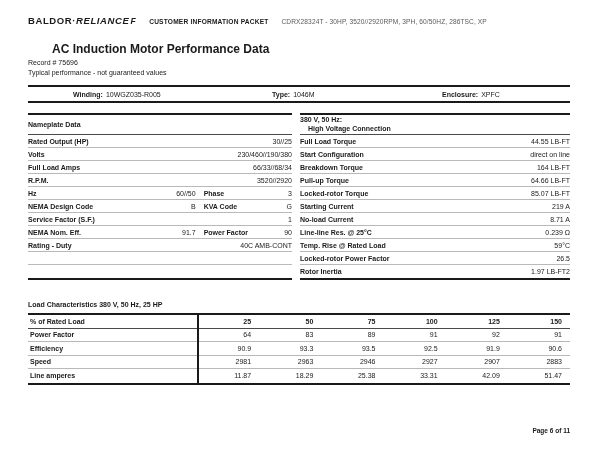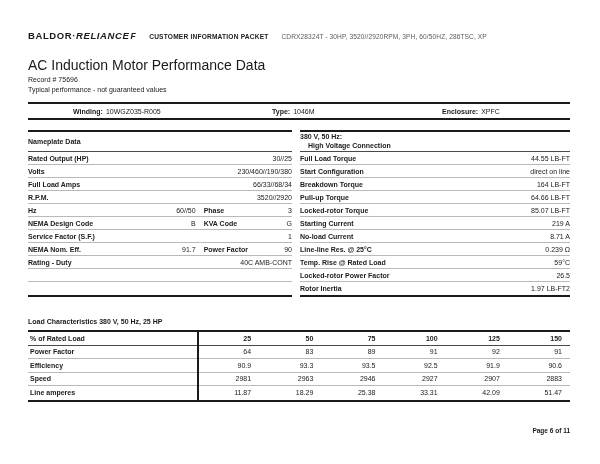--- a/index.html
+++ b/index.html
@@ -5,30 +5,30 @@
   html,body { margin:0; padding:0; }
   body {
     width:600px; height:464px; background:#ffffff; overflow:hidden;
     font-family:"Liberation Sans","DejaVu Sans",sans-serif;
     color:#1a1a1a; position:relative;
     -webkit-font-smoothing:antialiased;
   }
   .content { margin:0 30px 0 28px; position:relative; }
 
   
-  .top-header { display:flex; align-items:baseline; gap:13px; padding-top:30px; white-space:nowrap; }
+  .top-header { display:flex; align-items:baseline; gap:13px; padding-top:15px; white-space:nowrap; }
   .logo { font-size:9.5px; font-weight:bold; letter-spacing:.6px; }
   .logo .reliance { font-style:italic; }
   .logo .mark { font-style:italic; font-size:8.5px; margin-left:1px; }
   .packet-label { font-size:6.6px; font-weight:bold; letter-spacing:.2px; }
   .catalog-line { font-size:6.6px; color:#5a5a5a; letter-spacing:.1px; }
 
   
   .title-block { margin-top:16px; }
-  .doc-title { font-size:14px; font-weight:normal; }
+  .doc-title { font-size:12px; font-weight:bold;margin-left:24px; }
   .doc-sub { font-size:7px; margin-top:3px; }
 
   
   .winding-bar {
     margin-top:9px; border-top:2px solid #1a1a1a; border-bottom:2px solid #1a1a1a;
     display:flex; font-size:7px; padding:3.5px 0;
   }
   .winding-bar .cell { display:flex; gap:3px; }
   .winding-bar .c1 { flex:0 0 244px; padding-left:45px; box-sizing:border-box; }
   .winding-bar .c2 { flex:0 0 170px; }

